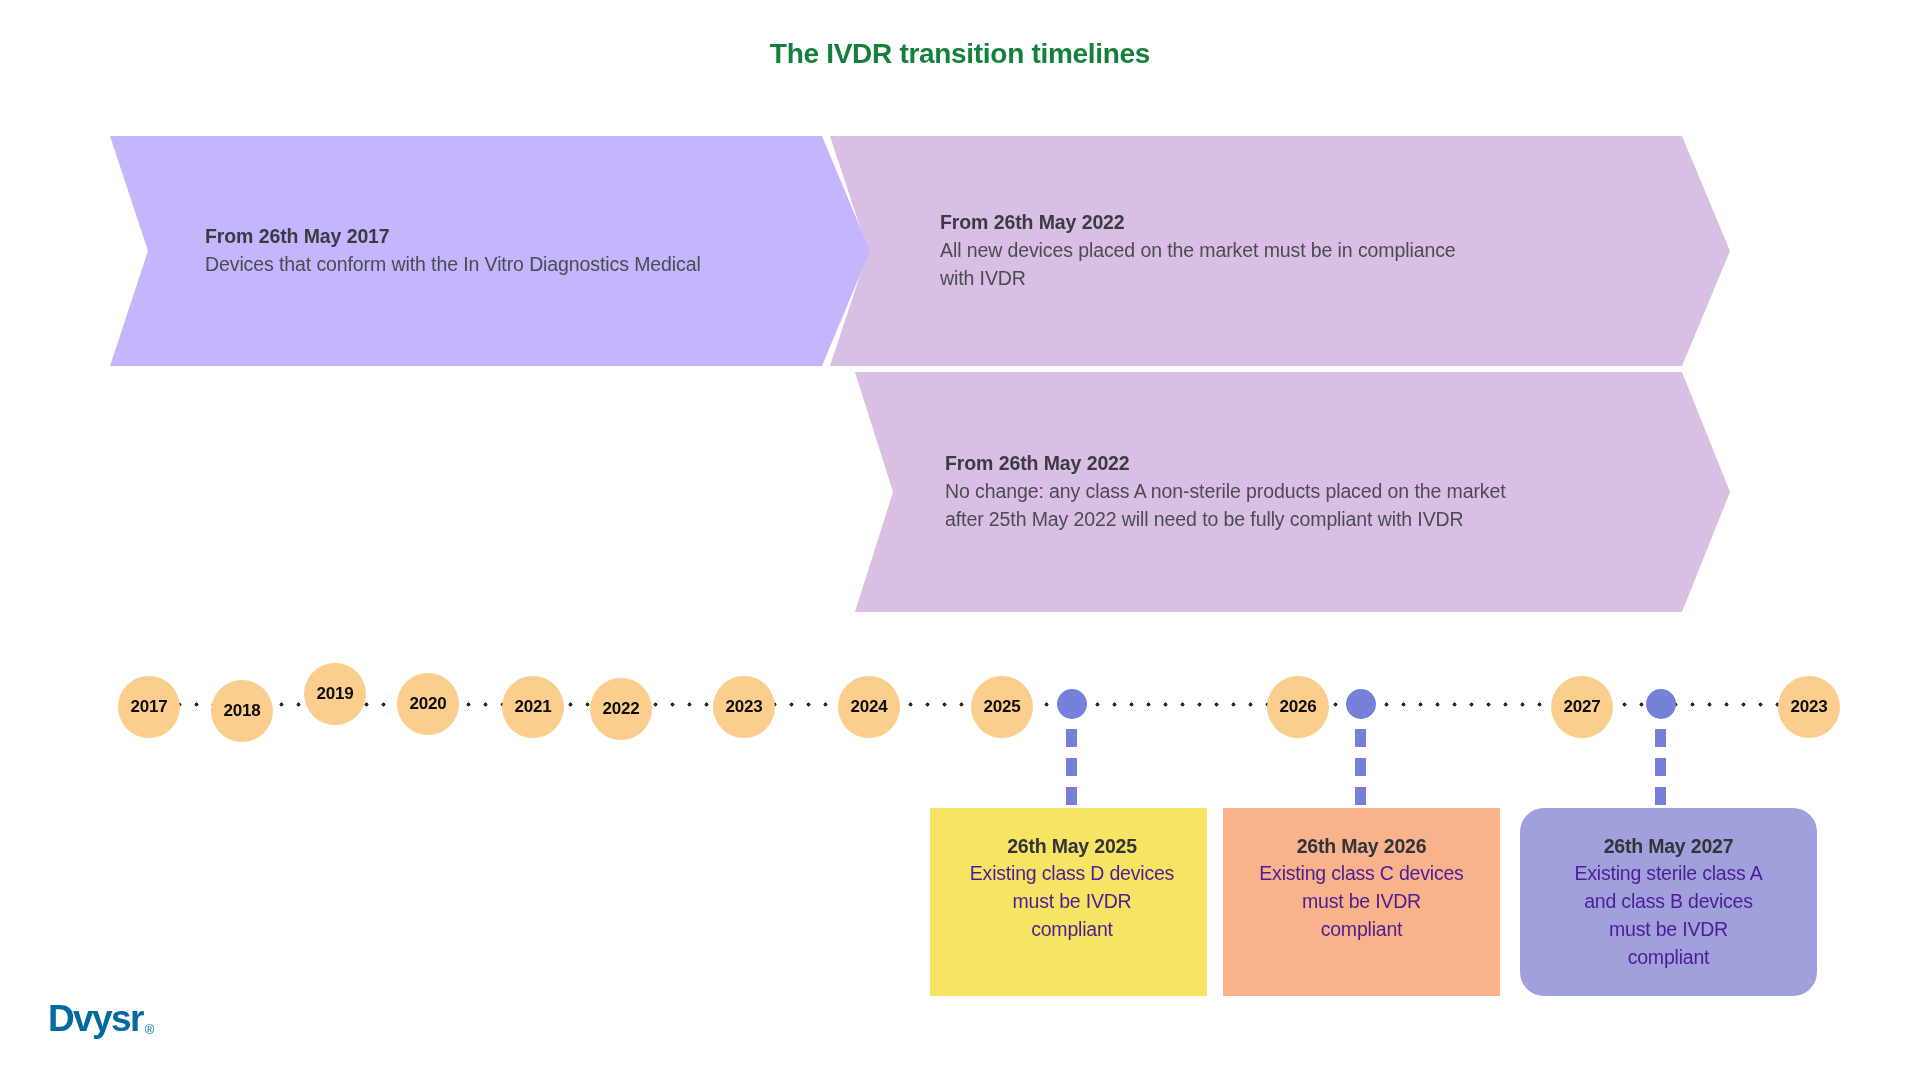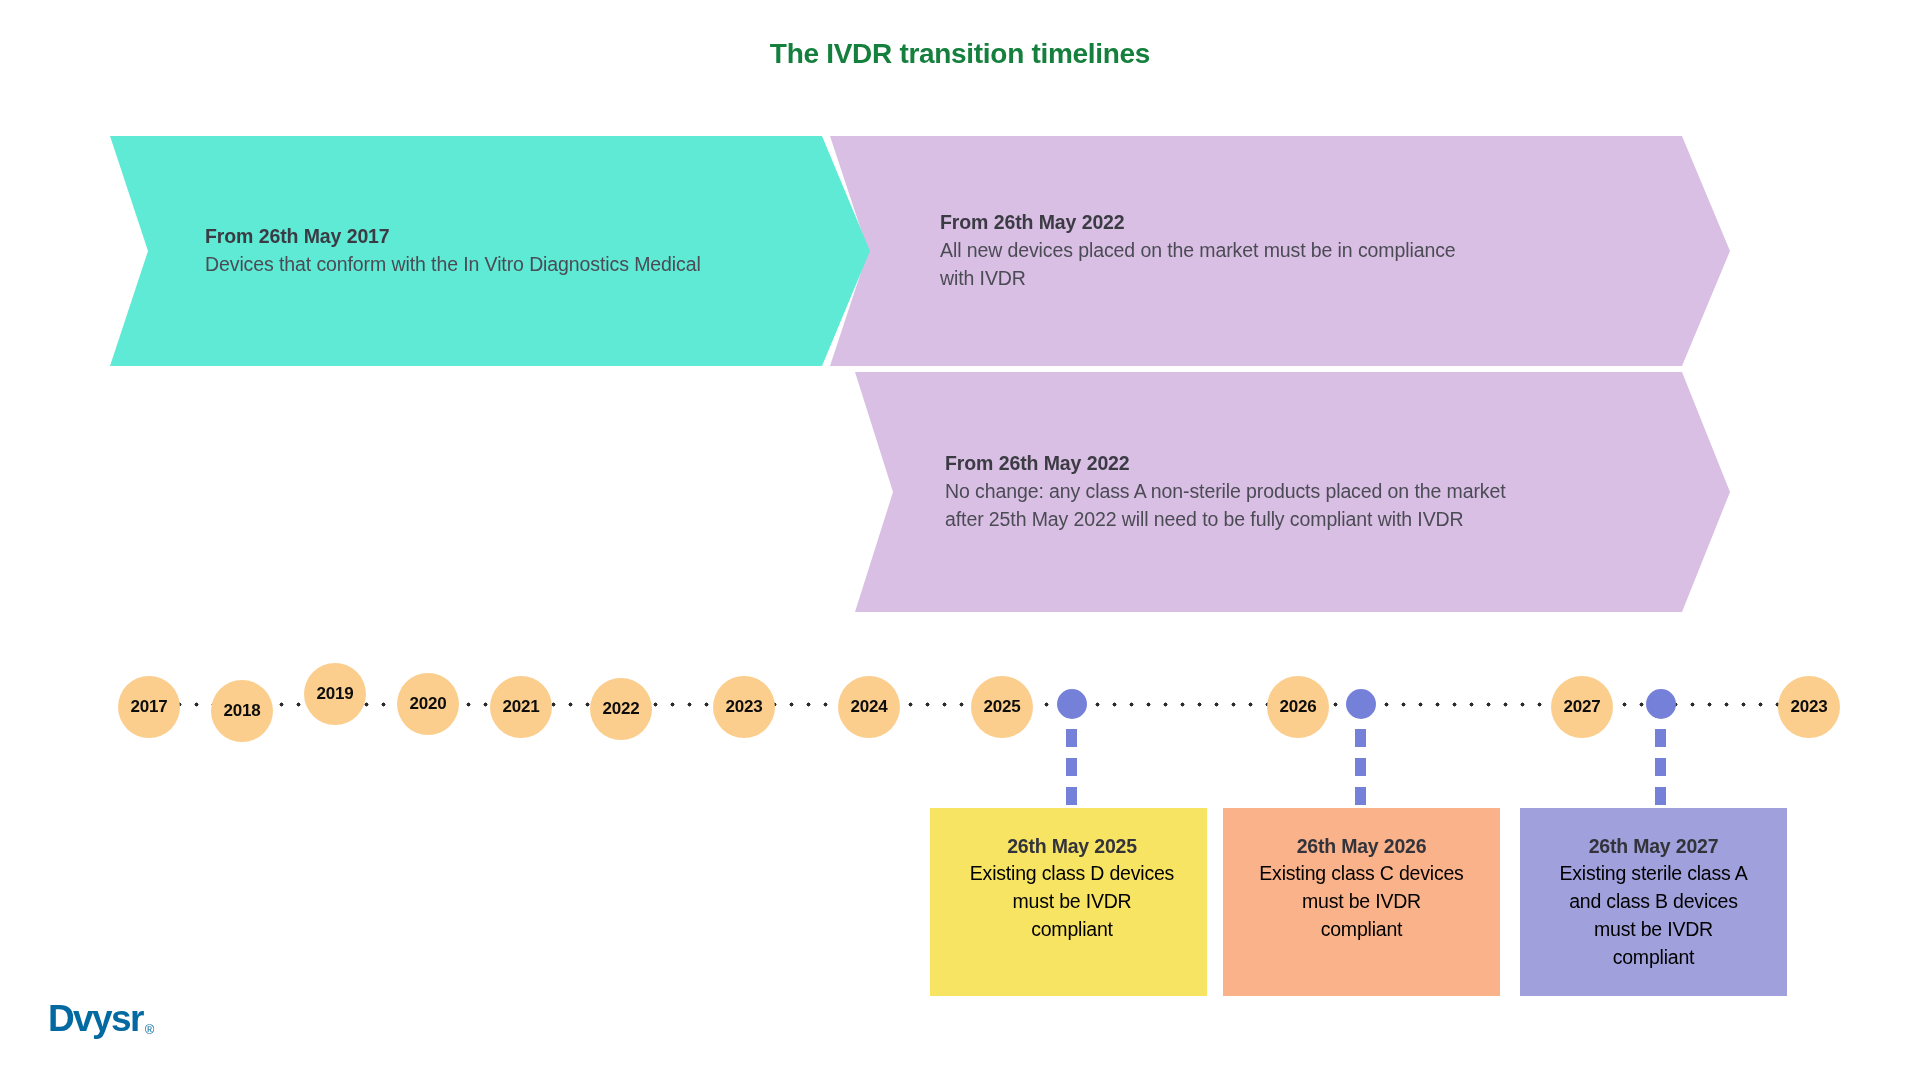--- a/index.html
+++ b/index.html
@@ -54,21 +54,21 @@
     color: #4b4b55;
     line-height: 1.42;
     letter-spacing: -0.1px;
   }
 
   #arrow-1 {
     left: 110px;
     top: 136px;
     width: 760px;
     height: 230px;
-    background: #5eead4;
+    background: #c4b5fd;
     clip-path: polygon(0 0, calc(100% - 48px) 0, 100% 50%, calc(100% - 48px) 100%, 0 100%, 38px 50%);
     padding-left: 95px;
     z-index: 2;
   }
   #arrow-2 {
     left: 830px;
     top: 136px;
     width: 900px;
     height: 230px;
     background: #d9bfe3;
@@ -139,21 +139,21 @@
   .callout-date {
     font-size: 19.5px;
     font-weight: bold;
     color: #33333c;
     line-height: 1.45;
     letter-spacing: -0.2px;
   }
   .callout-body {
     font-size: 19.5px;
     font-weight: normal;
-    color: #000000;
+    color: #4c1d95;
     line-height: 1.43;
     letter-spacing: -0.2px;
   }
 
   
   .logo {
     position: absolute;
     left: 48px;
     bottom: 40px;
     font-size: 37px;
@@ -208,21 +208,21 @@
   </div>
   <div class="year-node" style="left:211px; top:680px;">
     <span>2018</span>
   </div>
   <div class="year-node" style="left:304px; top:663px;">
     <span>2019</span>
   </div>
   <div class="year-node" style="left:397px; top:673px;text-align:right;">
     <span>2020</span>
   </div>
-  <div class="year-node" style="left:490px; top:676px;text-align:center;">
+  <div class="year-node" style="left:502px; top:676px;text-align:center;">
     <span>2021</span>
   </div>
   <div class="year-node" style="left:590px; top:678px;">
     <span>2022</span>
   </div>
   <div class="year-node" style="left:713px; top:676px;">
     <span>2023</span>
   </div>
   <div class="year-node" style="left:838px; top:676px;">
     <span>2024</span>
@@ -256,21 +256,21 @@
     <div class="callout-body">compliant</div>
   </div>
 
   <div class="callout" style="left:1223px; top:808px; width:277px; height:188px; background:#f9b289;">
     <div class="callout-date">26th May 2026</div>
     <div class="callout-body">Existing class C devices</div>
     <div class="callout-body">must be IVDR</div>
     <div class="callout-body">compliant</div>
   </div>
 
-  <div class="callout" style="left:1520px; top:808px; width:267px; height:188px; background:#a0a0dc;">
+  <div class="callout" style="left:1520px; top:808px; width:297px; height:188px; background:#a0a0dc;border-radius:24px;">
     <div class="callout-date">26th May 2027</div>
     <div class="callout-body">Existing sterile class A</div>
     <div class="callout-body">and class B devices</div>
     <div class="callout-body">must be IVDR</div>
     <div class="callout-body">compliant</div>
   </div>
 
   <div class="logo">
     <span>Dvysr</span>
     <span class="logo-r">®</span>

